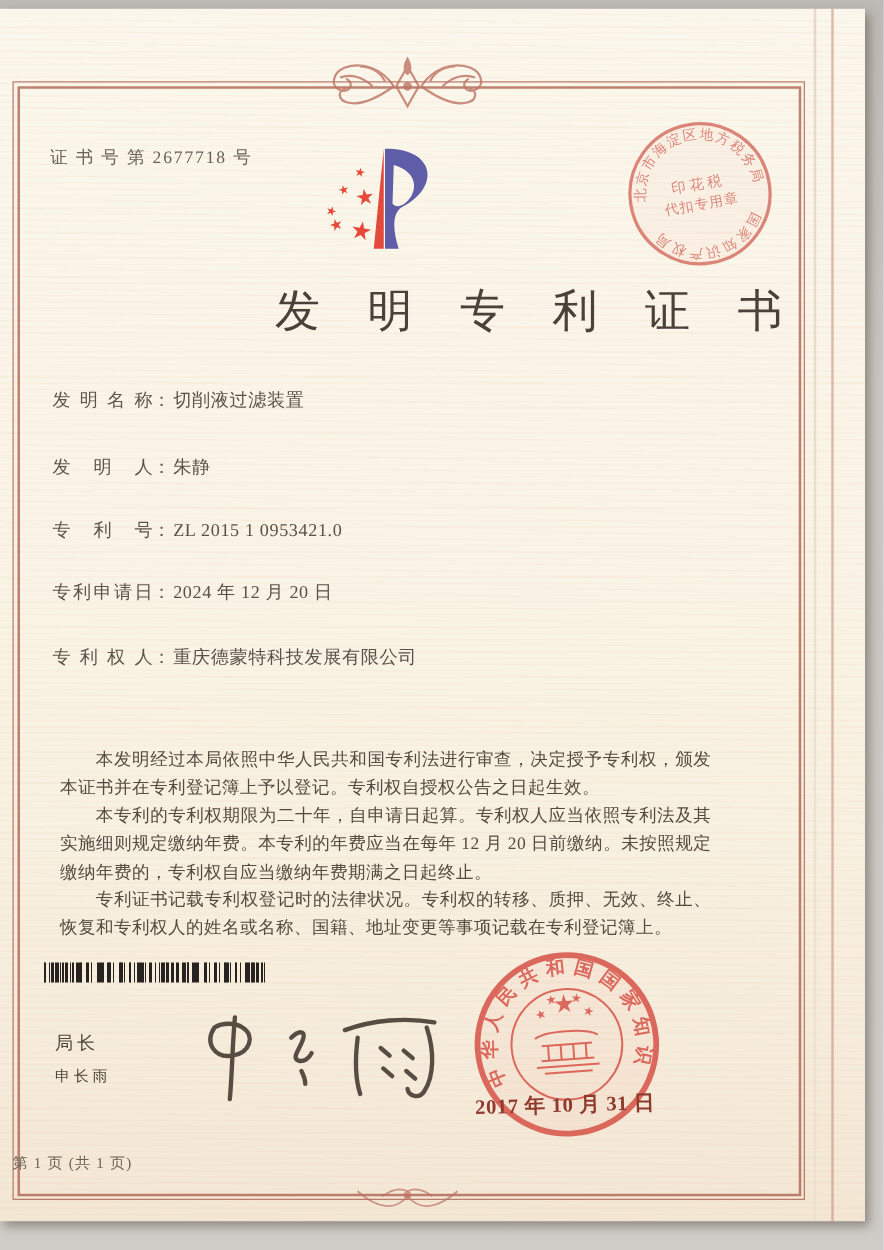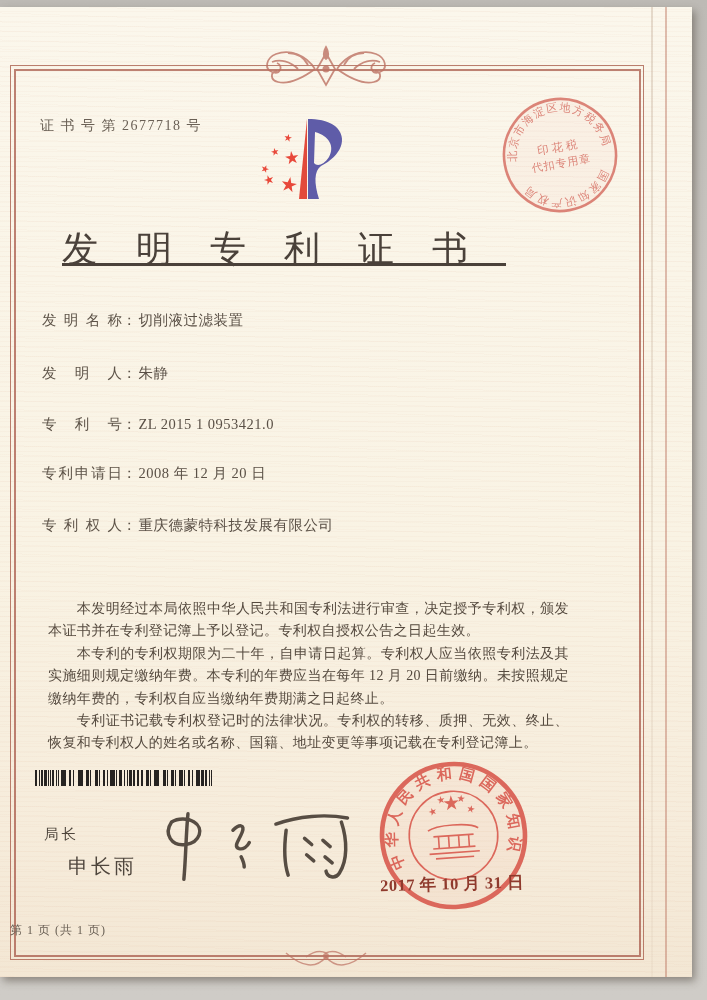--- a/index.html
+++ b/index.html
@@ -21,37 +21,37 @@
   .page-edge-line{position:absolute;left:665px;top:7px;width:2px;height:970px;background:rgba(186,116,96,.45);}
   .crease{position:absolute;left:651px;top:7px;width:2px;height:970px;
     background:linear-gradient(180deg,rgba(170,140,115,.28),rgba(170,140,115,.07));}
   .frame{position:absolute;left:10px;top:58px;width:632px;height:893px;border:1px solid rgba(170,95,78,.8);}
   .frame-inner{position:absolute;inset:2.5px;border:2px solid rgba(168,90,73,.75);}
   .ornament-top{position:absolute;left:220px;top:38px;}
   .ornament-bottom{position:absolute;left:282px;top:938px;}
   .cert-no{position:absolute;left:40px;top:110px;font-size:14px;letter-spacing:1.5px;color:#6a6055;}
   .tax-seal{position:absolute;left:500px;top:88px;transform:rotate(-10deg);}
   .logo{position:absolute;left:256px;top:104px;}
-  .title{position:absolute;left:24px;top:218px;width:640px;text-align:left;
-    font-size:36px;letter-spacing:38px;text-indent:38px;color:#4a413a;font-weight:500;text-decoration:underline;}
+  .title{position:absolute;left:24px;top:218px;width:640px;text-align:right;
+    font-size:36px;letter-spacing:38px;text-indent:38px;color:#4a413a;font-weight:500;}
   .field{position:absolute;left:42px;font-size:14.5px;color:#5d5348;white-space:nowrap;}
   .flabel{display:inline-block;width:80px;text-align:justify;text-align-last:justify;vertical-align:top;}
   .fcolon{margin:0 2px 0 0;}
   .fvalue{letter-spacing:.5px;color:#5a5046;}
   .f0{top:304px}.f1{top:357px}.f2{top:408px}.f3{top:457px}.f4{top:509px}.f5{top:561px}
   .body-text{position:absolute;left:36px;top:591px;width:521px;font-size:14px;line-height:22.4px;
     color:#554a3f;letter-spacing:.4px;text-align:justify;margin-left:12px;}
   .body-text p{margin:0;text-indent:2.05em;}
   .barcode{position:absolute;left:35px;top:763px;width:178px;height:16px;
     background-image:
       repeating-linear-gradient(90deg,#262321 0 2px,transparent 2px 4px,#262321 4px 5px,transparent 5px 9px,#262321 9px 12px,transparent 12px 13px,#262321 13px 14px,transparent 14px 17px),
       repeating-linear-gradient(90deg,#262321 0 1px,transparent 1px 6px,#262321 6px 8px,transparent 8px 15px,#262321 15px 16px,transparent 16px 23px);
   }
   .signer-title{position:absolute;left:44px;top:818px;font-size:14.5px;letter-spacing:3px;color:#4f463d;}
-  .signer-name{position:absolute;left:44px;top:846px;font-size:20px;letter-spacing:3px;color:#4f463d;margin-left:24px;}
+  .signer-name{position:absolute;left:44px;top:846px;font-size:12px;letter-spacing:3px;color:#4f463d;}
   .signature-svg{position:absolute;left:145px;top:792px;}
   .authority-seal{position:absolute;left:376px;top:751px;transform:rotate(-4deg);}
   .issue-date{position:absolute;left:380px;top:866px;width:170px;font-size:16.5px;font-weight:700;
     color:#8f3a2d;letter-spacing:.5px;transform:rotate(-1.5deg);}
   .page-footer{position:absolute;left:10px;top:915px;width:580px;
     font-size:12px;letter-spacing:1px;color:#6b6156;}
   svg text{font-family:"Liberation Serif","DejaVu Serif",serif;}
 </style>
 </head>
 <body>
@@ -126,21 +126,21 @@
   <div class="field f0">
     <span class="flabel">发明名称</span><span class="fcolon">：</span><span class="fvalue">切削液过滤装置</span>
   </div>
   <div class="field f1">
     <span class="flabel">发明人</span><span class="fcolon">：</span><span class="fvalue">朱静</span>
   </div>
   <div class="field f2">
     <span class="flabel">专利号</span><span class="fcolon">：</span><span class="fvalue">ZL 2015 1 0953421.0</span>
   </div>
   <div class="field f3">
-    <span class="flabel">专利申请日</span><span class="fcolon">：</span><span class="fvalue">2008 年 12 月 20 日</span>
+    <span class="flabel">专利申请日</span><span class="fcolon">：</span><span class="fvalue">2024 年 12 月 20 日</span>
   </div>
   <div class="field f4">
     <span class="flabel">专利权人</span><span class="fcolon">：</span><span class="fvalue">重庆德蒙特科技发展有限公司</span>
   </div>
 
   <div class="body-text">
     <p>本发明经过本局依照中华人民共和国专利法进行审查，决定授予专利权，颁发本证书并在专利登记簿上予以登记。专利权自授权公告之日起生效。</p>
     <p>本专利的专利权期限为二十年，自申请日起算。专利权人应当依照专利法及其实施细则规定缴纳年费。本专利的年费应当在每年 12 月 20 日前缴纳。未按照规定缴纳年费的，专利权自应当缴纳年费期满之日起终止。</p>
     <p>专利证书记载专利权登记时的法律状况。专利权的转移、质押、无效、终止、恢复和专利权人的姓名或名称、国籍、地址变更等事项记载在专利登记簿上。</p>
   </div>

